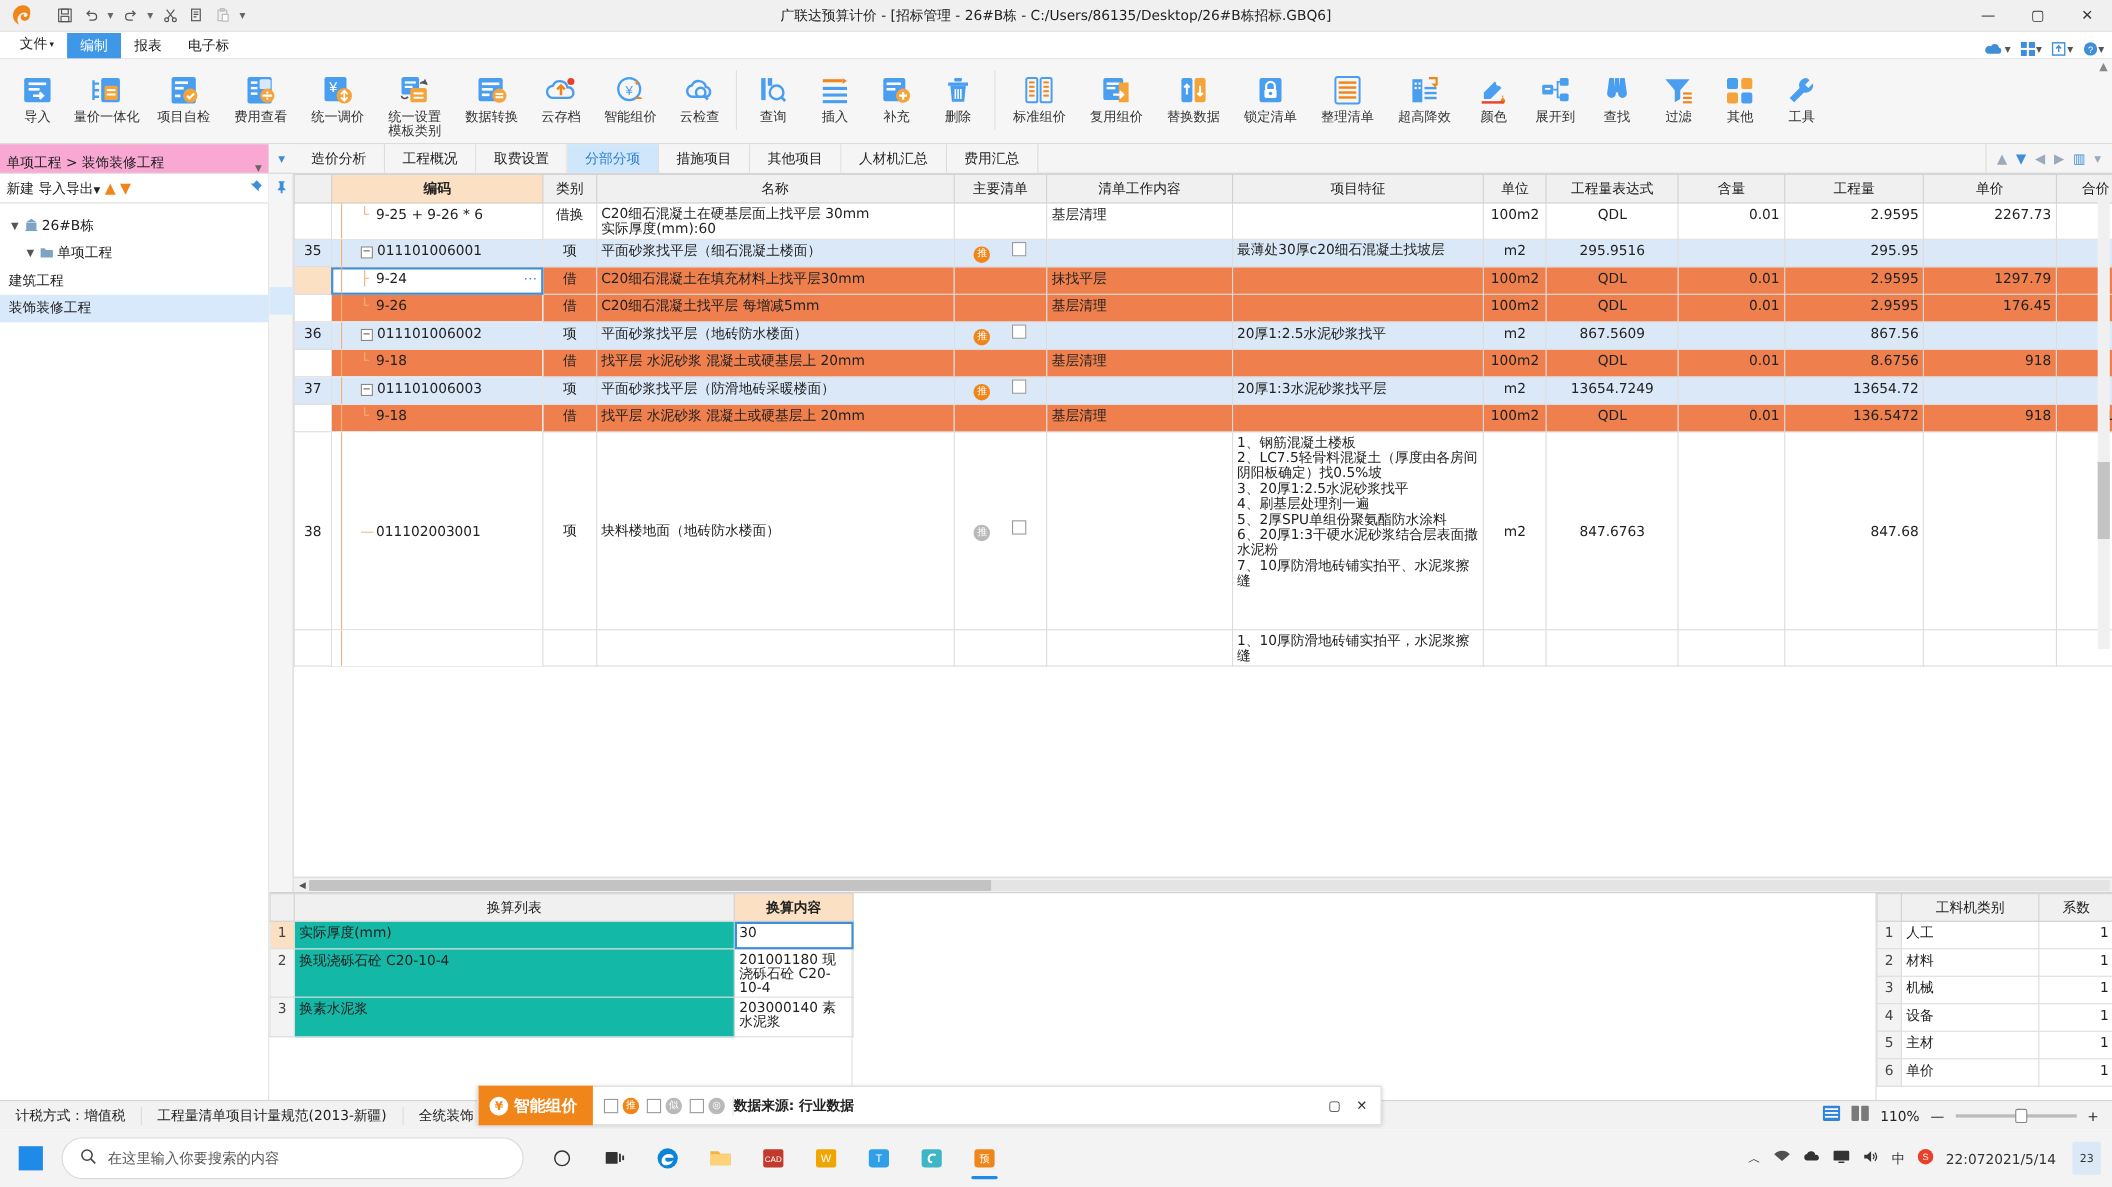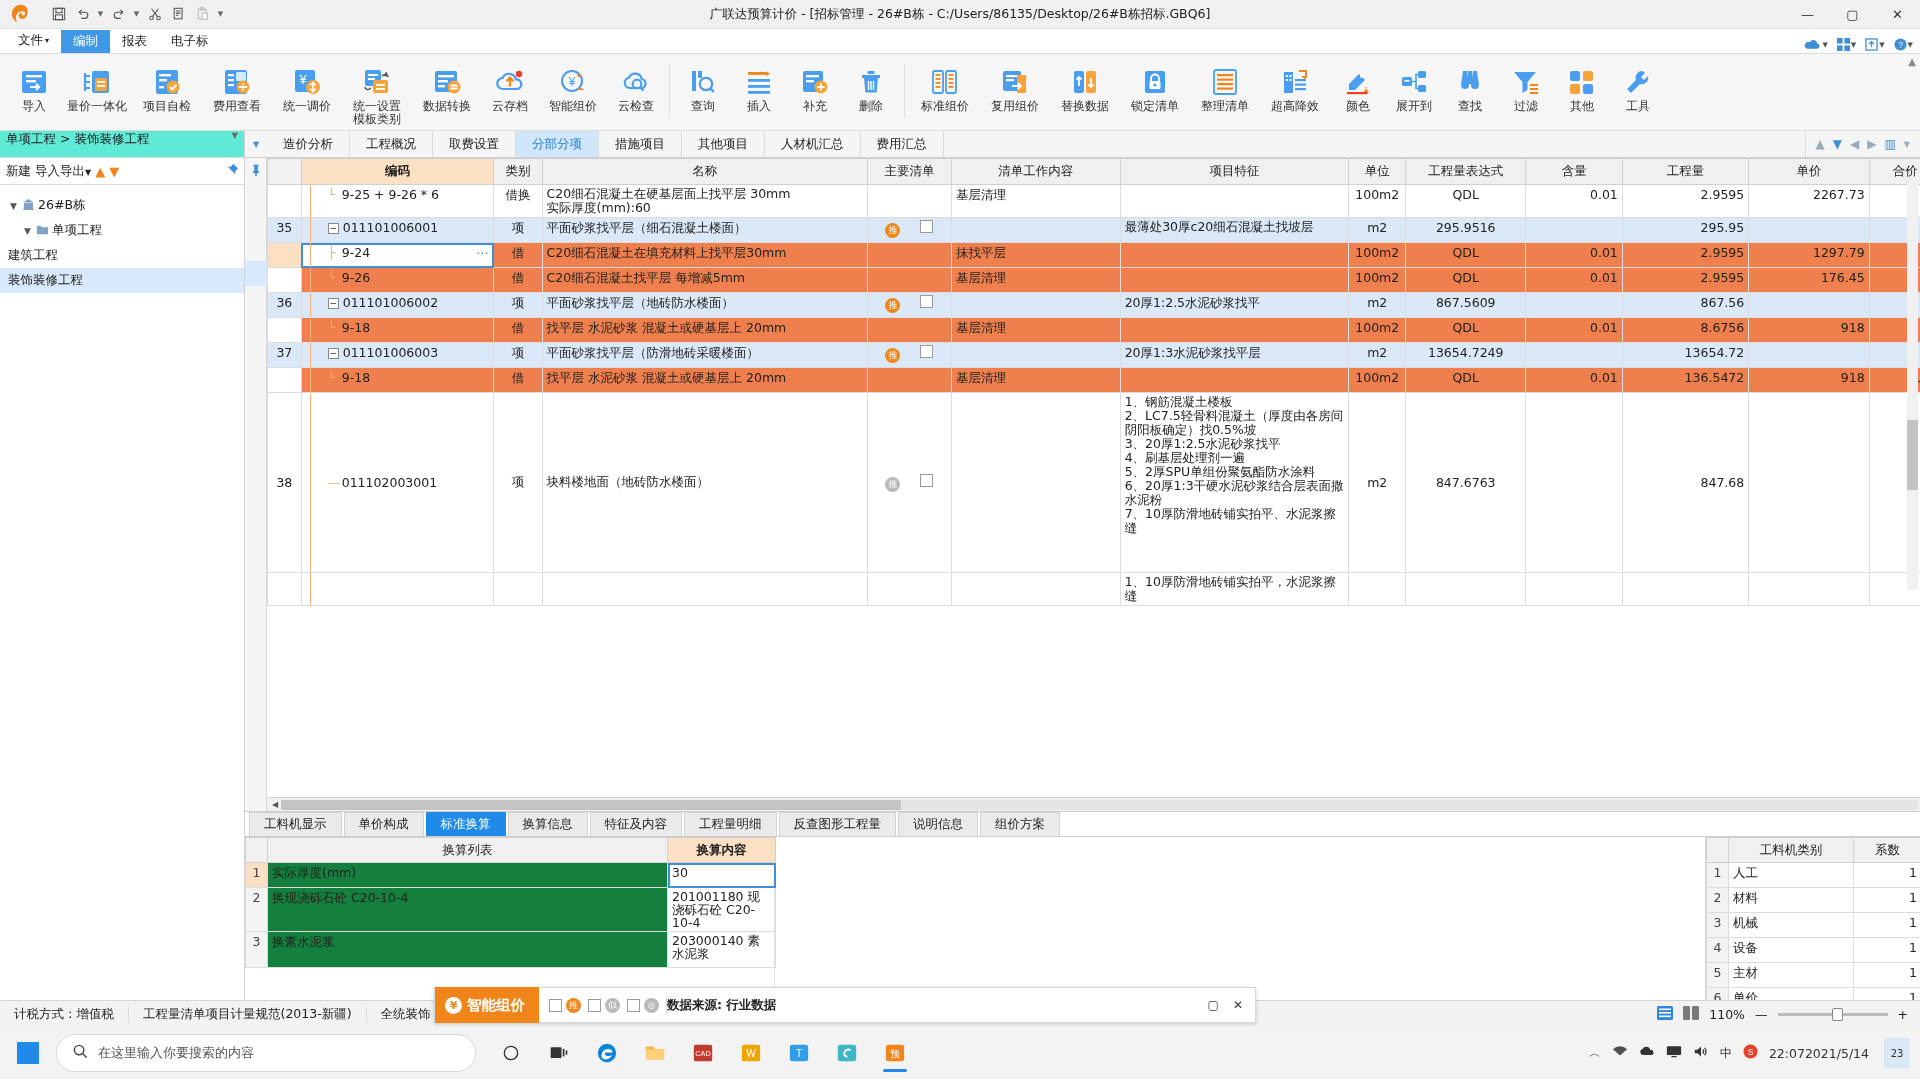--- a/index.html
+++ b/index.html
@@ -47,22 +47,22 @@
   .rb .lbl2 { font-size:12px; color:#333; line-height:13px; text-align:center; white-space:nowrap;}
   .rb-sep { width:1px; height:54px; background:#e0e0e0; margin:6px 5px 0 5px; }
   .ribbon-collapse { position:absolute; right:4px; top:2px; color:#888; font-size:10px;}
 
   
   .ico svg { width:30px; height:30px; display:block; }
 
   
   .main { display:flex; height:calc(1079px - 29px - 25px - 78px - 52px); }
   .leftpane { width:245px; border-right:1px solid #d4d4d4; background:#fff; display:flex; flex-direction:column;}
-  .lp-head { height:27px; border-bottom:1px solid #ddd; display:flex; align-items:flex-start;
-             padding:0 6px; font-size:12.5px; color:#222; background:#5eead4;}
+  .lp-head { height:27px; border-bottom:1px solid #ddd; display:flex; align-items:flex-end;
+             padding:0 6px; font-size:12.5px; color:#222; background:#f9a8d4;}
   .lp-head .caret { margin-left:auto; font-size:8px; color:#666;}
   .lp-tools { height:27px; border-bottom:1px solid #ddd; display:flex; align-items:center; gap:4px;
               padding:0 6px; font-size:12.5px; background:#fff;}
   .lp-tools .sep { flex:1; }
   .lp-tools .t { color:#222; }
   .lp-tools .arrow { color:#f0861a; font-size:13px;}
   .lp-tools .pin { color:#3f8fd8; font-size:13px;}
   .tree { padding:8px 0 0 0; font-size:12.5px; }
   .tnode { display:flex; align-items:center; height:25px; padding-left:8px; gap:3px; white-space:nowrap;}
   .tnode .tw { font-size:9px; color:#555; width:11px; text-align:center;}
@@ -131,21 +131,21 @@
   .bleft { width:530px; border-right:1px solid #e2e2e2;}
   .bmid { flex:1; }
   .bright { width:215px; border-left:1px solid #d7d7d7;}
   table.btbl { border-collapse:collapse; table-layout:fixed;}
   table.btbl th { background:#f0f0f0; border:1px solid #d0d0d0; font-weight:normal; font-size:12.5px;
                   height:25px; color:#222;}
   table.btbl th.hl { background:#fbe0c4; font-weight:bold;}
   table.btbl td { border:1px solid #dcdcdc; font-size:12.5px; height:25px; padding:2px 4px; vertical-align:top;}
   table.btbl td.idx { background:#f3f3f3; text-align:center; width:22px; color:#444;}
   table.btbl td.idx.sel { background:#fbe0c4; }
-  table.btbl td.grey { background:#15803d; }
+  table.btbl td.grey { background:#14b8a6; }
   .cellsel { outline:2px solid #3f8fd8; outline-offset:-2px; background:#fff !important;}
   .wrap2 { white-space:pre-line; line-height:13px;margin-left:40px;}
 
   
   .statusbar { position:absolute; left:0; right:0; bottom:52px; height:27px; background:#f2f2f2;
                border-top:1px solid #d5d5d5; display:flex; align-items:center; font-size:12.5px; color:#222;}
   .sb-item { padding:0 14px; border-right:1px solid #dcdcdc; height:17px; display:flex; align-items:center;}
   .sb-item.nb { border-right:none; }
   .sb-right { margin-left:auto; display:flex; align-items:center; gap:10px; padding-right:12px;}
   .sb-ico { color:#2f86d8; font-size:13px;}
@@ -922,31 +922,20 @@
           <div class="hscroll">
             <span class="arrow">◀</span>
             <div class="track">
                 <div class="thumb"></div>
               </div>
           </div>
         </div>
       </div>
 
       <div class="bottom">
-        <div class="btabs">
-          <div class="btab">工料机显示</div>
-          <div class="btab">单价构成</div>
-          <div class="btab active">标准换算</div>
-          <div class="btab">换算信息</div>
-          <div class="btab">特征及内容</div>
-          <div class="btab">工程量明细</div>
-          <div class="btab">反查图形工程量</div>
-          <div class="btab">说明信息</div>
-          <div class="btab">组价方案</div>
-        </div>
 
         <div class="bpanes">
           <div class="bleft">
             <table class="btbl" style="width:530px">
               <colgroup>
                   <col style="width:22px">
                   <col style="width:400px">
                   <col style="width:108px">
                 </colgroup>
               <thead>

